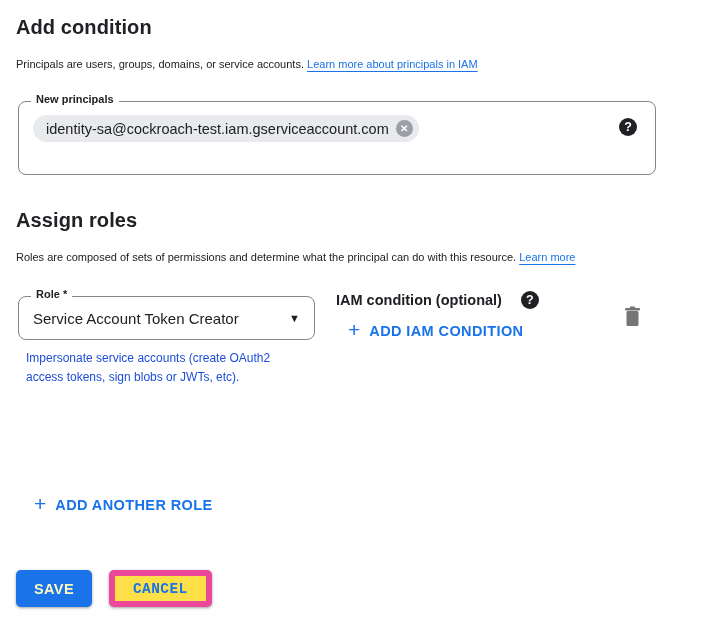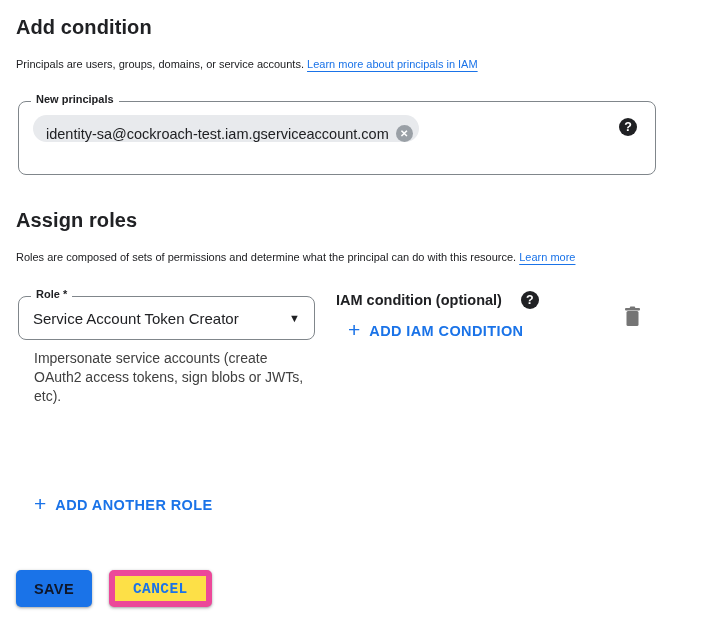--- a/index.html
+++ b/index.html
@@ -37,21 +37,21 @@
   }
   .field-label {
     position: absolute; top: -9px; left: 12px;
     background: #ffffff; padding: 0 5px;
     font-size: 11px; font-weight: 700; color: #202124;
     white-space: nowrap;
   }
   .principals-box { height: 74px; padding: 13px 14px; }
 
   .chip {
-    display: inline-flex; align-items: flex-end;
+    display: inline-flex; align-items: center;
     background: #e8eaed; border-radius: 15px;
     height: 27px; padding: 0 6px 0 13px;
     font-size: 14.5px; color: #202124;
     max-width: 560px;
   }
   .chip-label { white-space: nowrap; }
   .chip-remove {
     margin-left: 7px;
     width: 17px; height: 17px; border-radius: 50%;
     background: #9aa0a6; color: #ffffff;
@@ -77,22 +77,22 @@
   .select-box {
     position: relative;
     border: 1px solid #80868b; border-radius: 8px;
     height: 44px; width: 297px;
     display: flex; align-items: center;
     padding: 4px 14px; cursor: pointer;
   }
   .select-value { font-size: 15px; color: #202124; flex: 1; white-space: nowrap; }
   .select-arrow { font-size: 11px; color: #202124; margin-left: 8px; }
   .helper-text {
-    margin: 9px 0 0 16px;
-    font-size: 14px; line-height: 19px; color: #404040;
+    margin: 9px 0 0 8px;
+    font-size: 12px; line-height: 19px; color: #1d4ed8;
     width: 283px;
   }
 
   .iam-col { margin-left: 21px; padding-top: 0; flex: 1 1 auto; }
   .iam-label-row {
     display: flex; align-items: center; gap: 19px;
     margin-top: -5px;
   }
   .iam-label { font-size: 14.5px; font-weight: 700; color: #202124; }
   .text-button {
@@ -118,21 +118,21 @@
     display: flex; gap: 17px;
   }
   .btn {
     font-family: "Liberation Sans", sans-serif;
     font-size: 14.5px; font-weight: 700; letter-spacing: .4px;
     border-radius: 5px; cursor: pointer;
     height: 37px; display: inline-flex; align-items: center;
     padding: 0 18px;
   }
   .btn-primary {
-    background: #1a73e8; color: #0f172a; border: none;
+    background: #1a73e8; color: #fef9c3; border: none;
     box-shadow: 0 1px 2px rgba(60,64,67,.3), 0 1px 3px 1px rgba(60,64,67,.15);
   }
   .btn-secondary {
     background: #fde047; color: #1a73e8; border: 6px solid #ec4899;
     box-shadow: 0 1px 2px rgba(60,64,67,.3), 0 1px 3px 1px rgba(60,64,67,.15);
     font-family: Liberation Mono, monospace;
   }
 </style>
 </head>
 <body>

